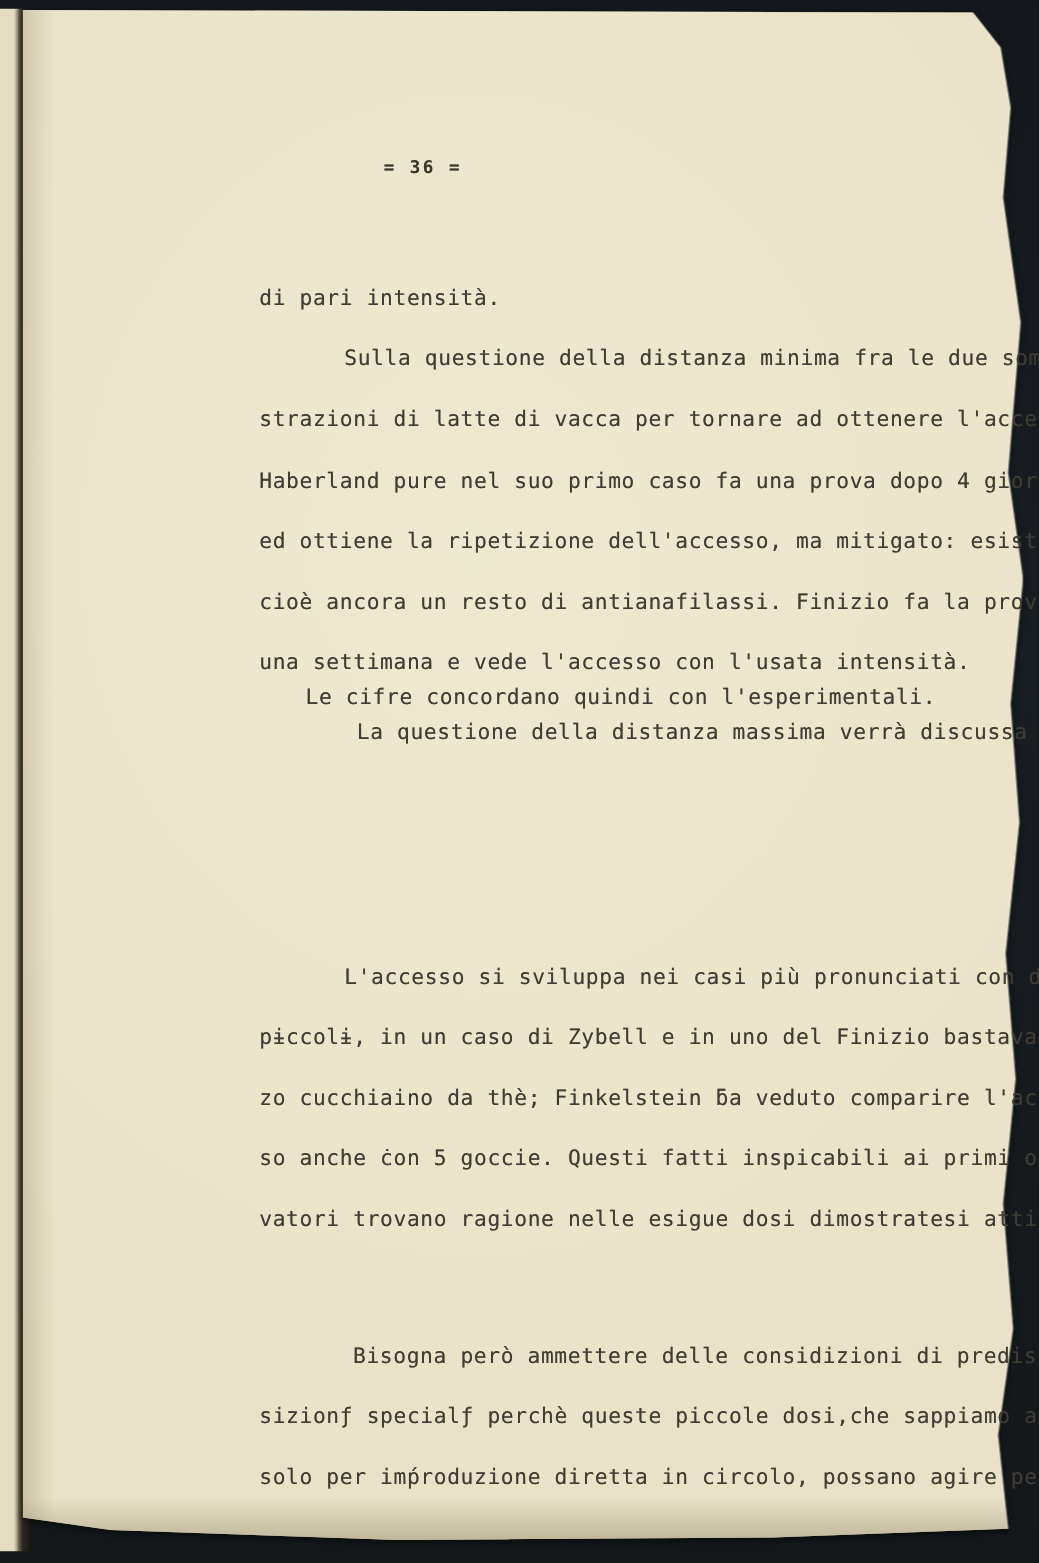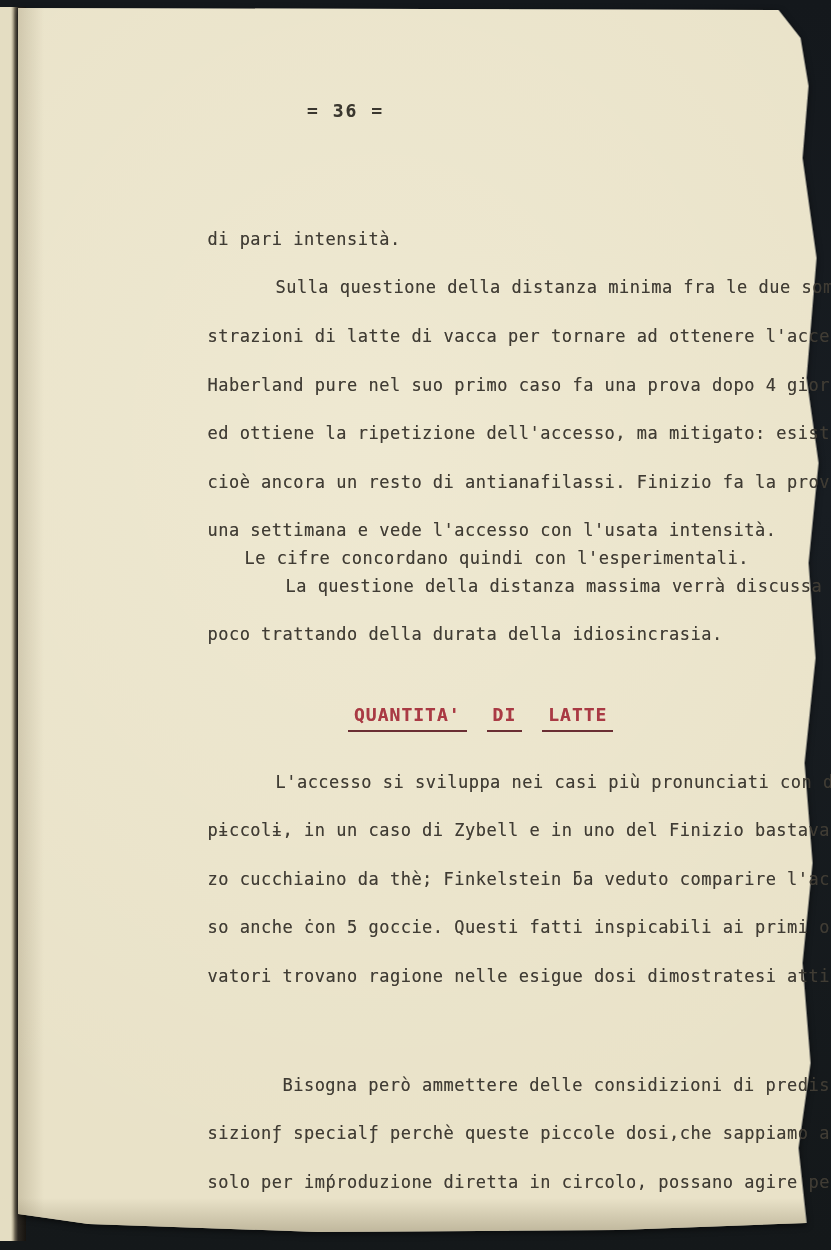--- a/index.html
+++ b/index.html
@@ -31,21 +31,21 @@
       798px 250px,788px 370px,800px 455px,790px 555px,797px 650px,786px 755px,
       794px 855px,784px 955px,792px 1055px,780px 1140px,788px 1215px,
       600px 1222px,300px 1224px,70px 1216px,0px 1206px);
   }
   .text-layer{position:absolute;left:0;top:0;width:831px;height:1250px;}
   .ln{
     position:absolute;height:24px;line-height:24px;white-space:pre;
     font-size:17px;letter-spacing:.5px;color:#403c34;
     text-shadow:0 0 .5px rgba(64,60,52,.55);
   }
-  .pageno{font-size:18px;font-weight:bold;color:#3a372f;letter-spacing:2px;}
+  .pageno{font-size:14px;font-weight:bold;color:#3a372f;letter-spacing:2px;margin-top:23px;}
   .heading{
     position:absolute;height:26px;line-height:26px;white-space:pre;
     font-size:18px;font-weight:bold;letter-spacing:1px;color:#a93a44;
     text-shadow:0 0 .5px rgba(169,58,68,.6);
   }
   .hword{
     display:inline-block;border-bottom:2.5px solid #6a2e33;
     padding:0 6px 2px 6px;margin-right:20px;
   }
   .hword:last-child{margin-right:0;}
@@ -94,27 +94,21 @@
     </div>
 
     <div class="ln" style="left:143px;top:494px">
       <span>una settimana e vede l'accesso con l'usata intensità.</span>
     </div>
 
     <div class="ln" style="left:221px;top:550px">
       <span>La questione della distanza massima verrà discussa fra</span>
     </div>
 
-    <div class="ln" style="left:143px;top:598px">
-      <span>poco trattando della durata della idiosincrasia.</span>
-    </div>
 
-    <div class="heading" style="left:277px;top:676px">
-      <span class="hword">QUANTITA'</span><span class="hword">DI</span><span class="hword">LATTE</span>
-    </div>
 
     <div class="ln" style="left:211px;top:746px">
       <span>L'accesso si sviluppa nei casi più pronunciati con dosi</span>
     </div>
 
     <div class="ln" style="left:143px;top:794px">
       <span>pɨccolɨ, in un caso di Zybell e in uno del Finizio bastava me</span>
     </div>
 
     <div class="ln" style="left:143px;top:843px">

